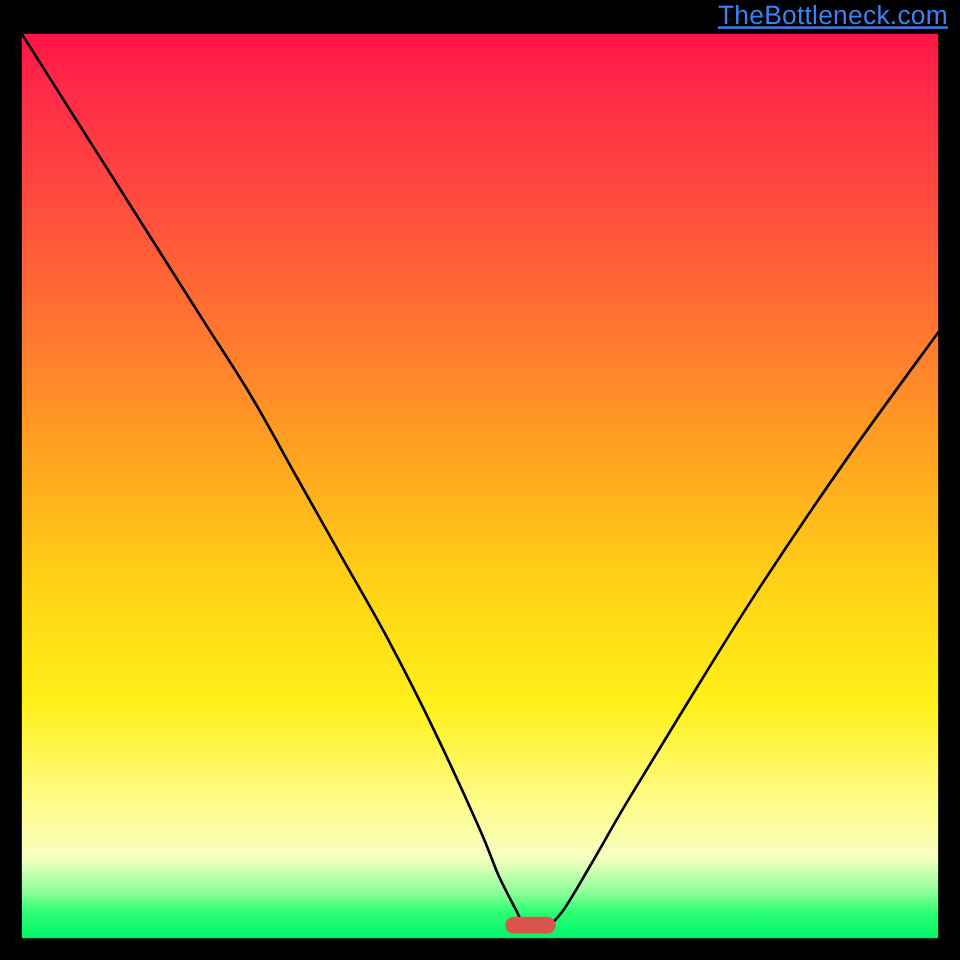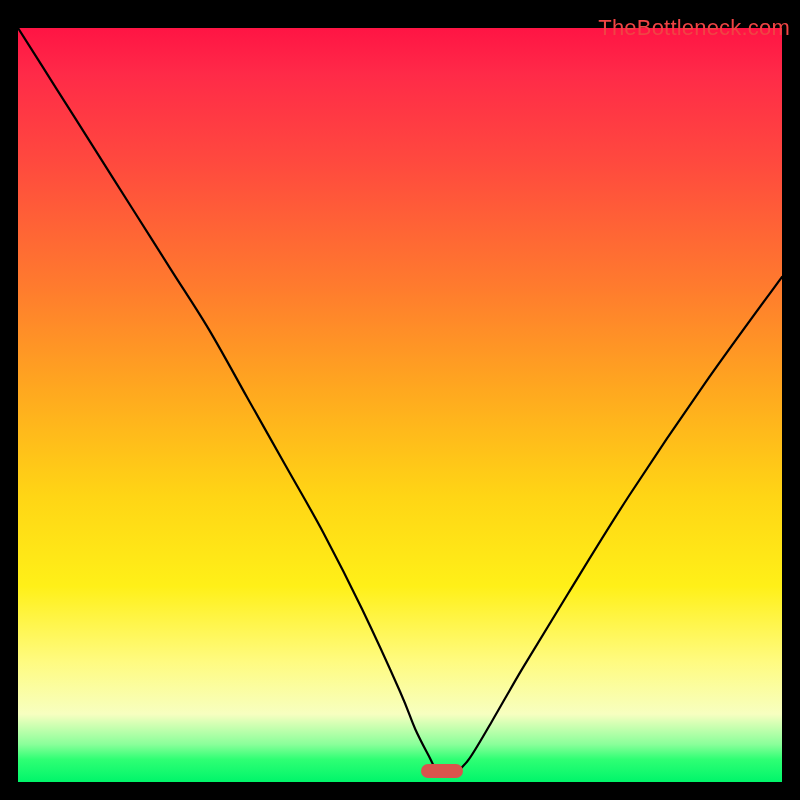--- a/index.html
+++ b/index.html
@@ -12,27 +12,28 @@
     font-family: Arial, Helvetica, sans-serif;
   }
   .frame {
     position: relative;
     width: 800px;
     height: 800px;
     background: #000;
   }
   .watermark {
     position: absolute;
-    top: 15px;
+    top: 0;
     right: 10px;
-    color: #ef4444;
+    color: #3b82f6;
     font-size: 22px;
     font-weight: 500;
     letter-spacing: 0.2px;
     z-index: 50;
+    text-decoration: underline;
   }
   .plot-area {
     position: absolute;
     left: 18px;
     top: 28px;
     width: 764px;
     height: 754px;
     overflow: hidden;
   }
   .gradient {

